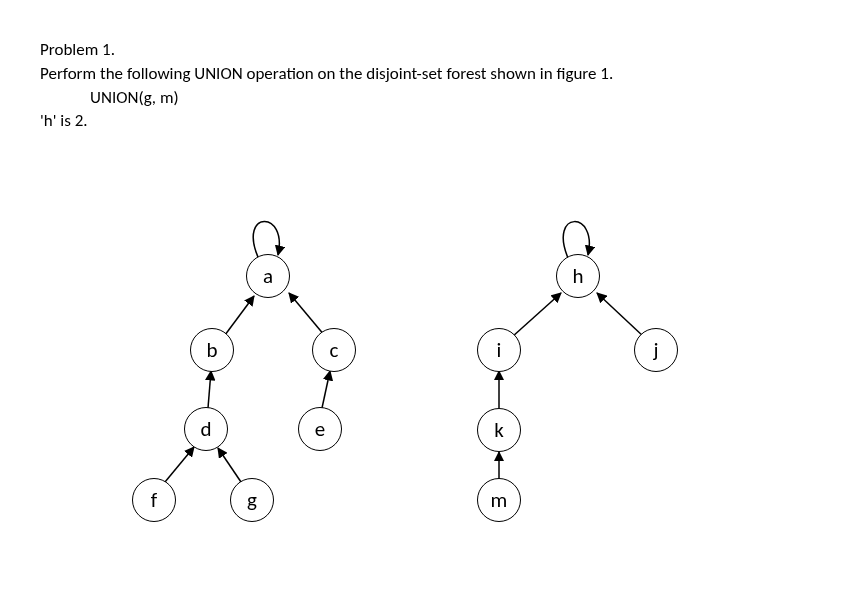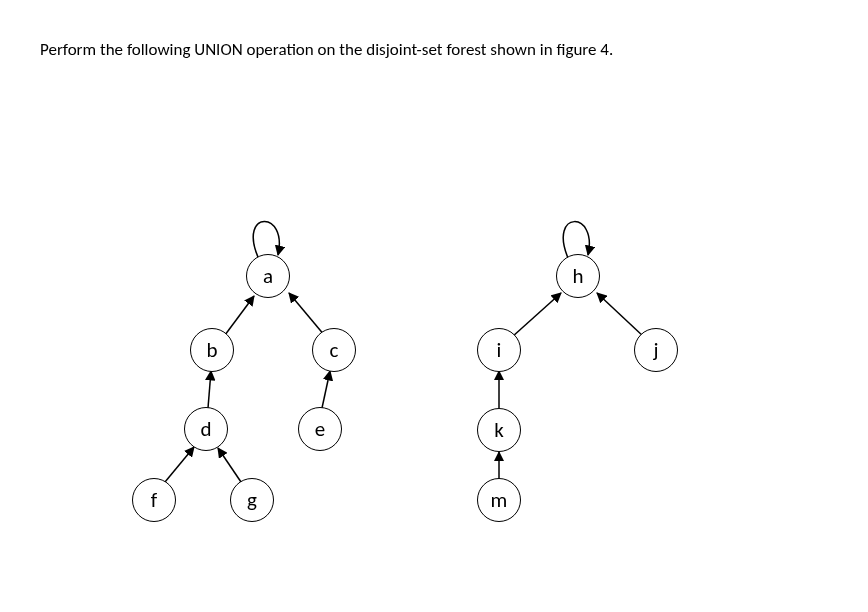--- a/index.html
+++ b/index.html
@@ -42,21 +42,24 @@
     left: 0;
     top: 0;
     width: 868px;
     height: 612px;
   }
 </style>
 </head>
 <body>
 
 <div class="problem-text">
-  <div>Perform the following UNION operation on the disjoint-set forest shown in figure 4.</div>
+  <div>Problem 1.</div>
+  <div>Perform the following UNION operation on the disjoint-set forest shown in figure 1.</div>
+  <div class="indent">UNION(g, m)</div>
+  <div>'h' is 2.</div>
 </div>
 
 <div class="diagram-area">
 
   <svg class="edges">
     <defs>
       <marker id="arrow" viewBox="0 0 10 10" refX="9" refY="5" markerWidth="7" markerHeight="7" orient="auto-start-reverse">
         <path d="M 0 0 L 10 5 L 0 10 z" fill="#000"></path>
       </marker>
     </defs>

